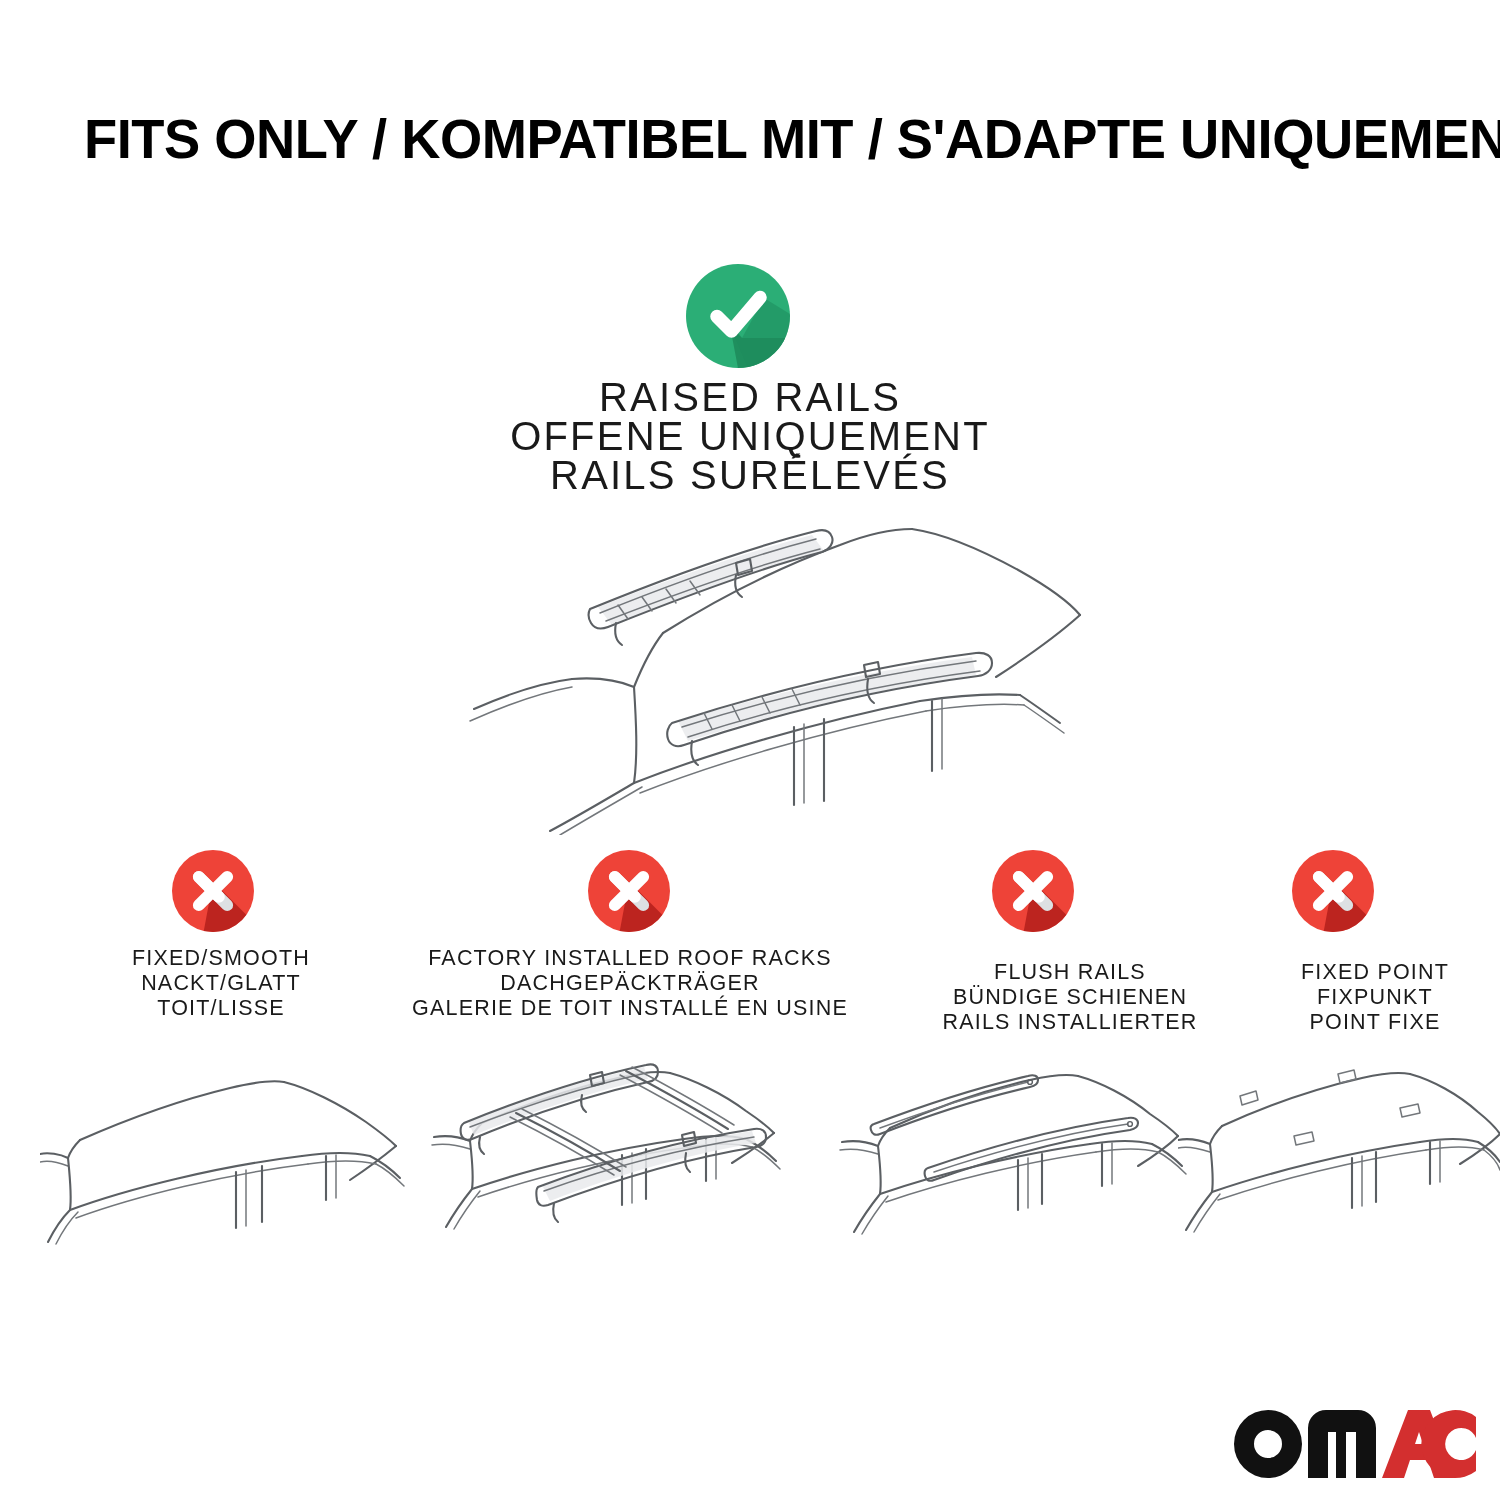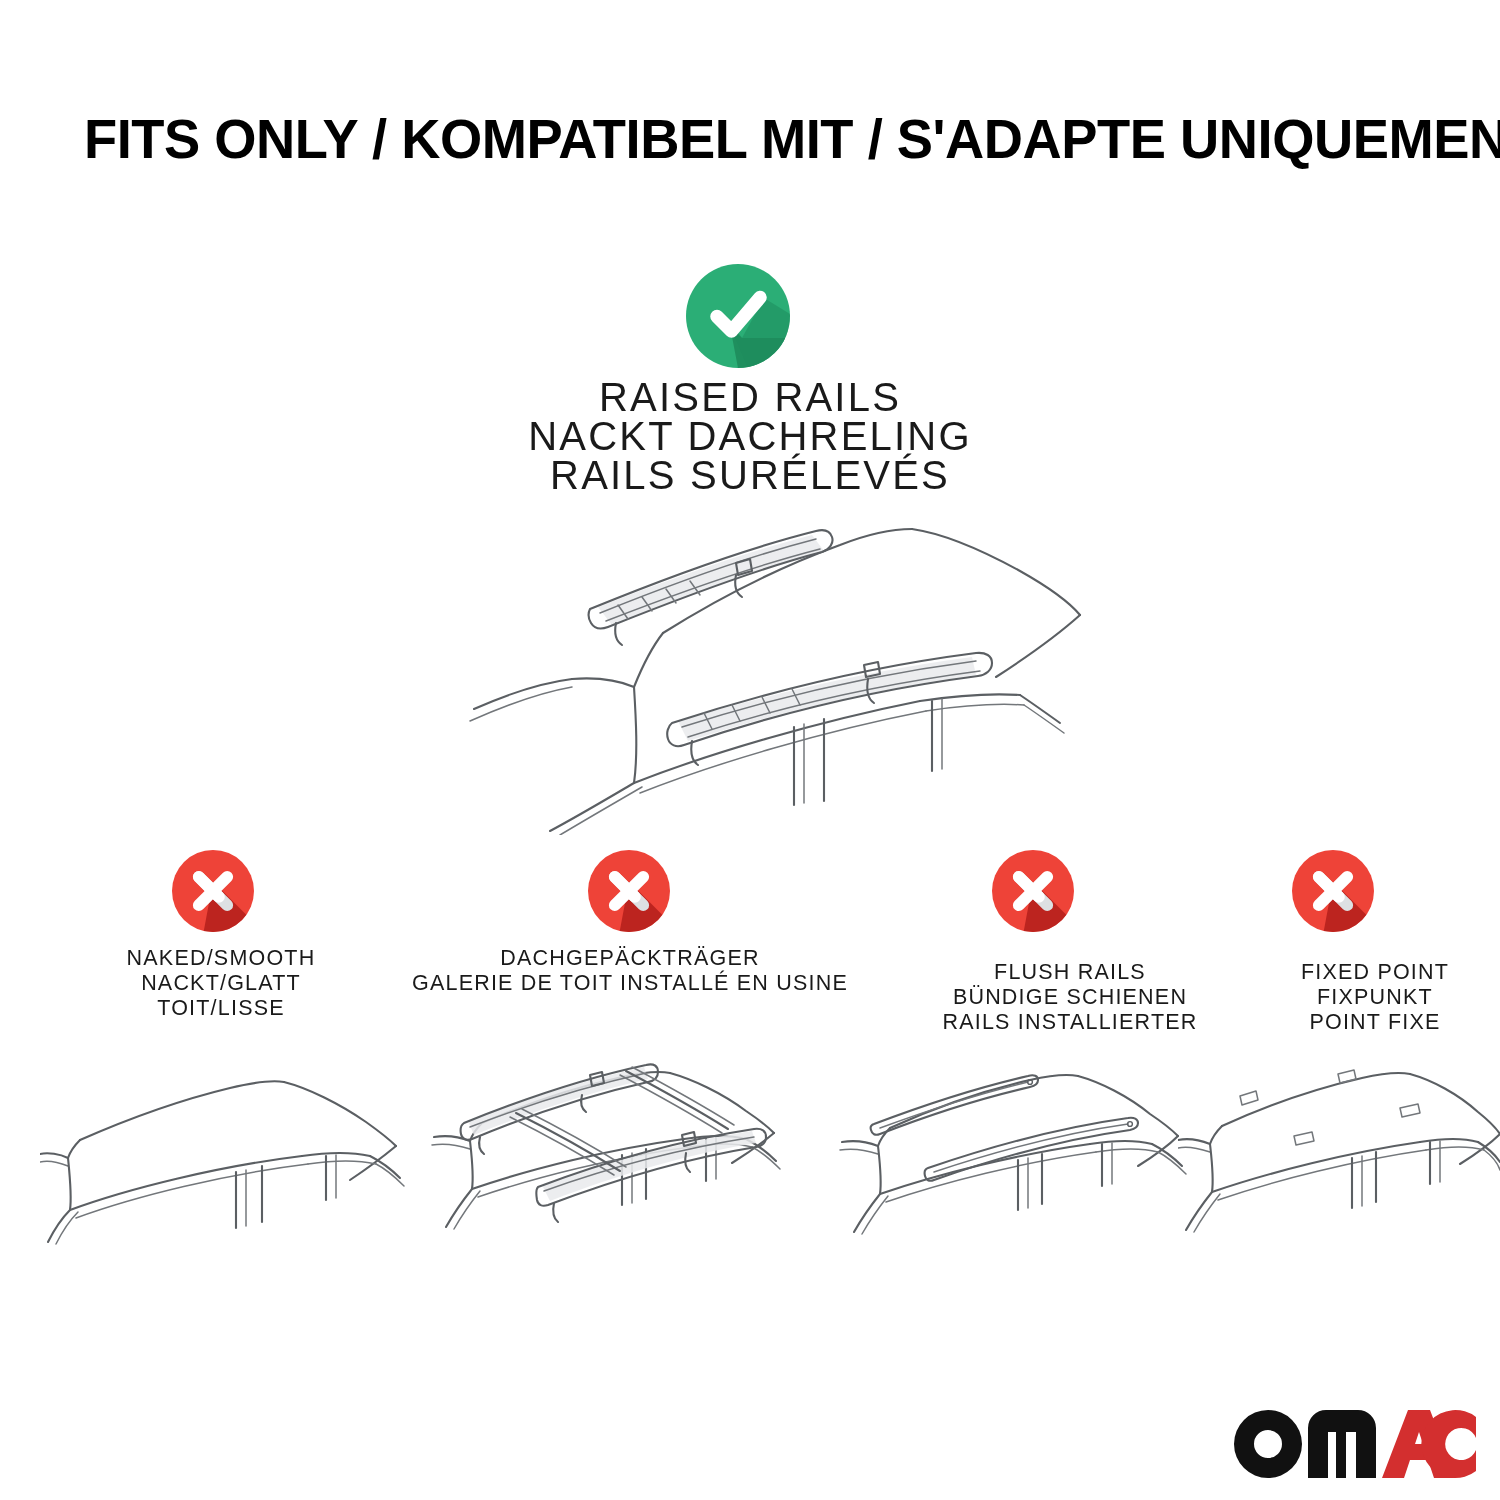--- a/index.html
+++ b/index.html
@@ -91,21 +91,21 @@
       <g clip-path="url(#ccl)">
         <path d="M44,62 L56,74 L104,74 L104,104 L52,104 Z" fill="#1E8C5C" opacity="0.92"></path>
         <path d="M40,52 L56,74 L78,34 L104,50 L104,104 L62,104 Z" fill="#1E8C5C" opacity="0.55"></path>
       </g>
       <path d="M31,52.5 L45.5,67 L74,33.5" fill="none" stroke="#FFFFFF" stroke-width="13.5" stroke-linecap="round" stroke-linejoin="round"></path>
     </svg>
   </div>
 
   <div class="caption caption-main">
     <span class="line">RAISED RAILS</span>
-    <span class="line">NACKT DACHRELING</span>
+    <span class="line">OFFENE UNIQUEMENT</span>
     <span class="line">RAILS SURÉLEVÉS</span>
   </div>
 
   <div class="draw" style="left:420px;top:505px;">
     <svg width="680" height="330" viewBox="0 0 680 330">
 
       <path class="ln" d="M243,128 C300,92 360,62 420,40 L420,40 C448,29 472,24 492,24"></path>
       <path class="ln" d="M492,24 C520,28 560,44 600,66 C632,84 650,98 660,110"></path>
       <path class="ln" d="M660,110 C640,128 610,150 576,172"></path>
       <path class="ln" d="M243,128 C232,142 222,162 214,182"></path>
@@ -167,21 +167,21 @@
       </g>
       <g stroke-linecap="round">
         <line x1="34" y1="34" x2="70" y2="70" stroke="#DDE0E2" stroke-width="15"></line>
         <line x1="34" y1="34" x2="70" y2="70" stroke="#FFFFFF" stroke-width="15" stroke-dasharray="36 60"></line>
         <line x1="70" y1="34" x2="34" y2="70" stroke="#FFFFFF" stroke-width="15"></line>
       </g>
     </svg>
   </div>
 
   <div class="caption caption-sub cap1">
-    <span class="line">NAKED/SMOOTH</span>
+    <span class="line">FIXED/SMOOTH</span>
     <span class="line">NACKT/GLATT</span>
     <span class="line">TOIT/LISSE</span>
   </div>
 
   <div class="draw" style="left:40px;top:1060px;">
     <svg width="370" height="230" viewBox="0 0 370 230">
       <path class="ln" d="M40,80 C90,58 140,40 190,28 C215,22 232,20 244,22"></path>
       <path class="ln" d="M244,22 C268,28 300,44 326,62 C340,72 350,80 356,86"></path>
       <path class="ln" d="M356,86 C344,96 328,108 310,120"></path>
       <path class="ln" d="M40,80 C34,86 30,92 28,98"></path>
@@ -217,20 +217,21 @@
       </g>
       <g stroke-linecap="round">
         <line x1="34" y1="34" x2="70" y2="70" stroke="#DDE0E2" stroke-width="15"></line>
         <line x1="34" y1="34" x2="70" y2="70" stroke="#FFFFFF" stroke-width="15" stroke-dasharray="36 60"></line>
         <line x1="70" y1="34" x2="34" y2="70" stroke="#FFFFFF" stroke-width="15"></line>
       </g>
     </svg>
   </div>
 
   <div class="caption caption-sub cap2">
+    <span class="line">FACTORY INSTALLED ROOF RACKS</span>
     <span class="line">DACHGEPÄCKTRÄGER</span>
     <span class="line">GALERIE DE TOIT INSTALLÉ EN USINE</span>
   </div>
 
   <div class="draw" style="left:410px;top:1055px;">
     <svg width="390" height="235" viewBox="0 0 390 235">
 
       <path class="ln" d="M72,68 C118,48 166,32 212,22 C234,17 250,16 260,18"></path>
       <path class="ln" d="M260,18 C282,24 312,38 336,56 C348,64 358,72 364,78"></path>
       <path class="ln" d="M364,78 C352,88 338,98 322,108"></path>

